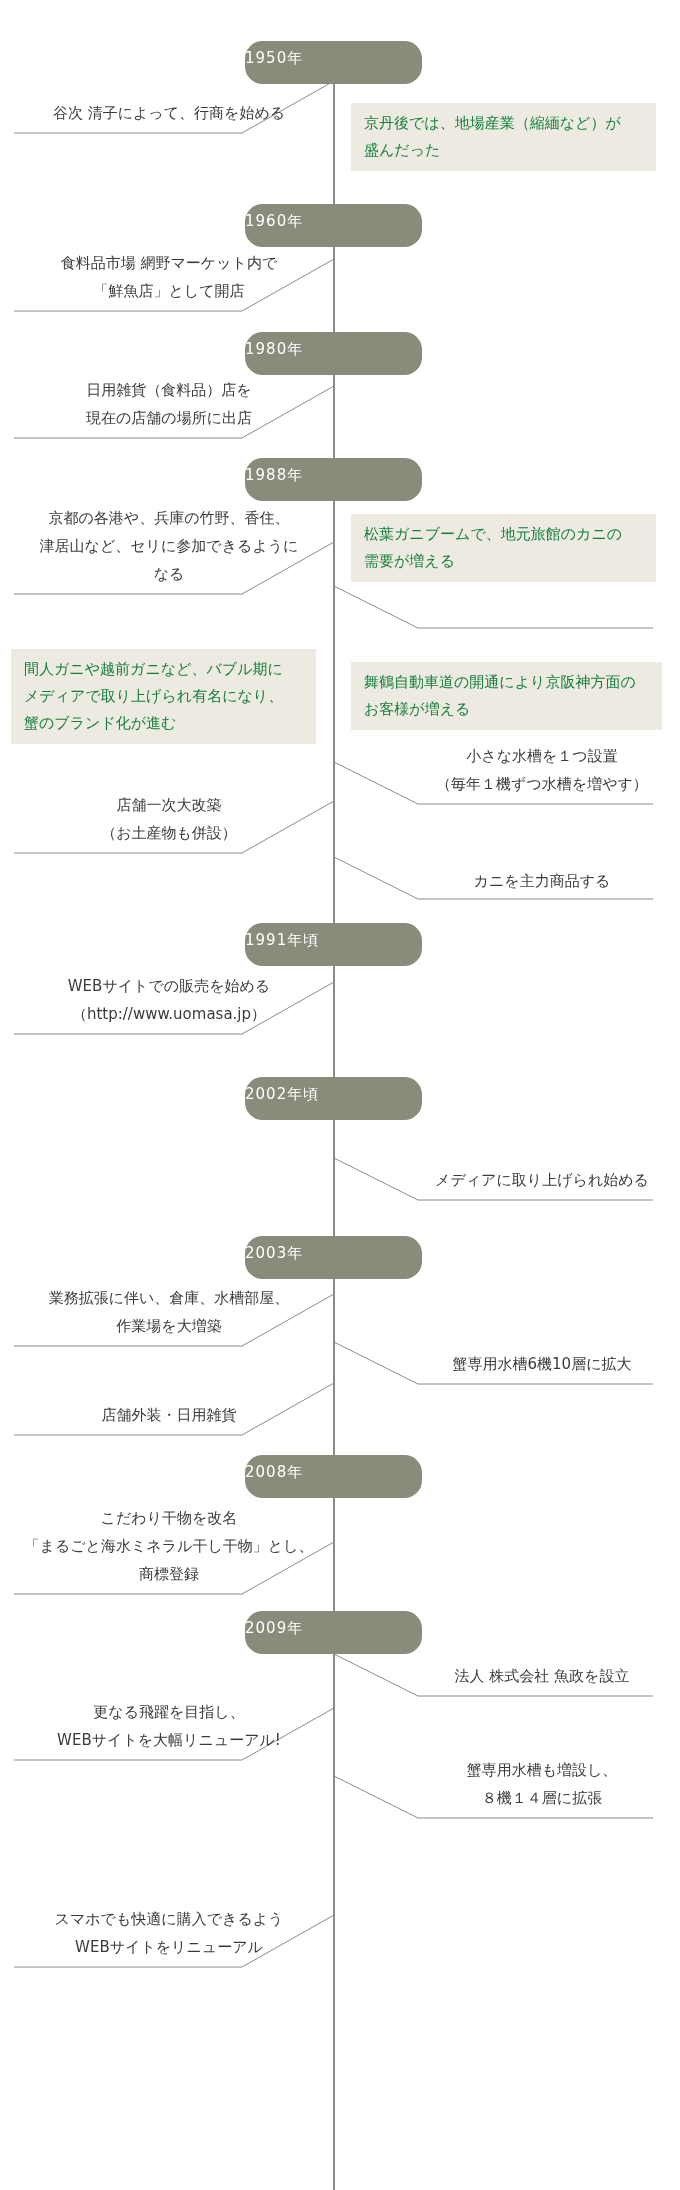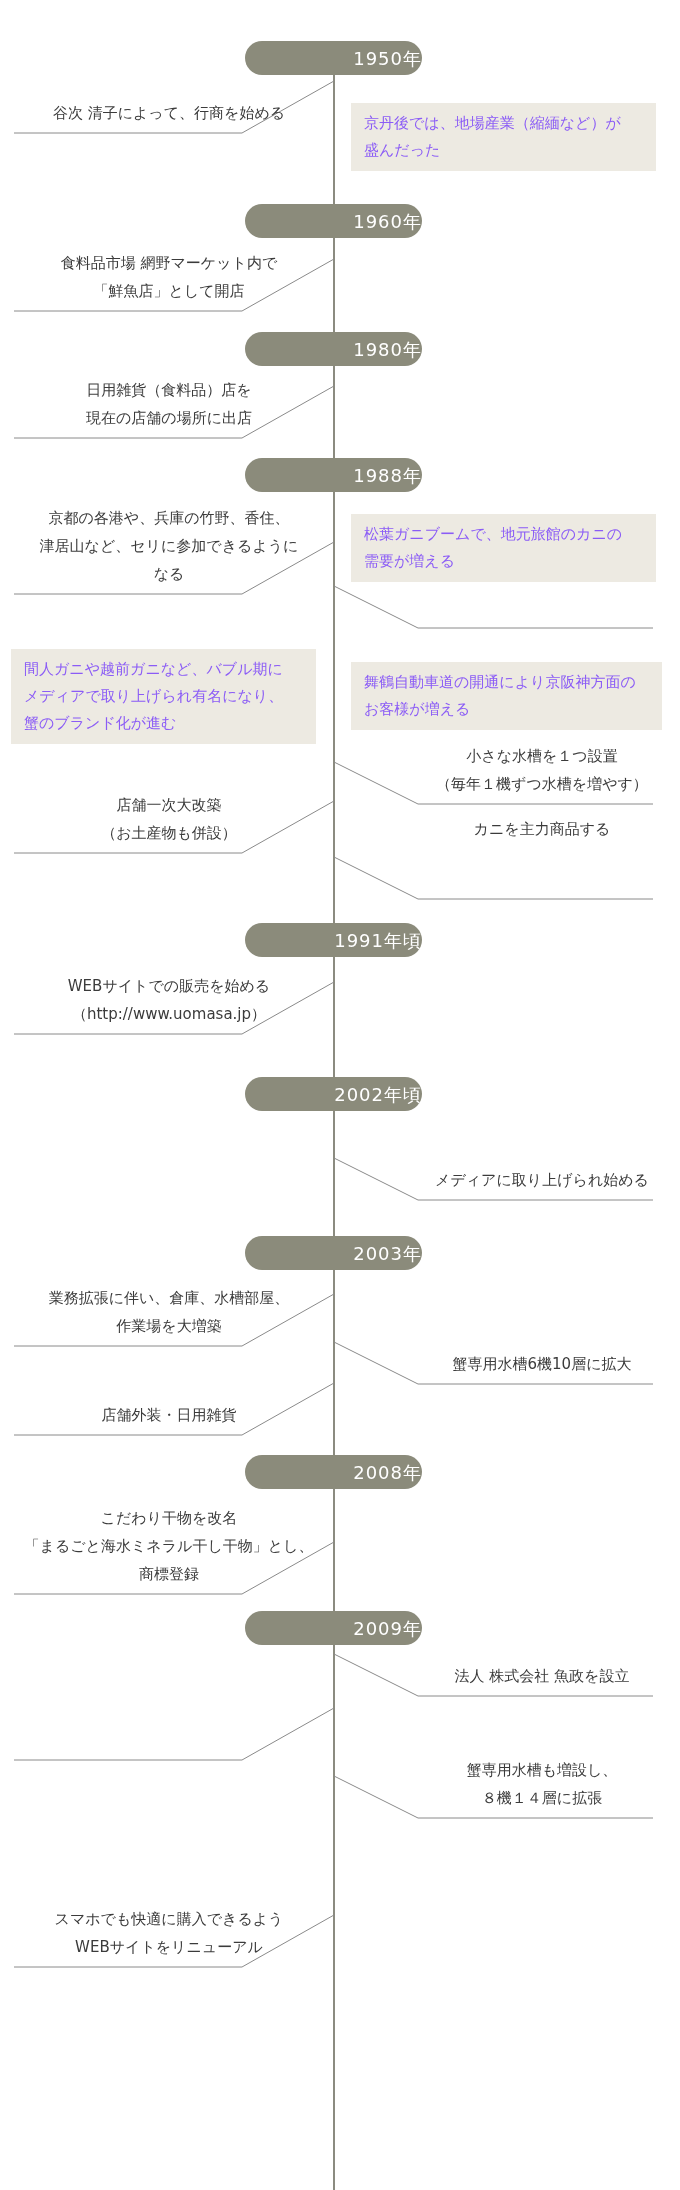--- a/index.html
+++ b/index.html
@@ -18,48 +18,48 @@
   .lines-svg {
     position: absolute;
     left: 0; top: 0;
     width: 680px; height: 2190px;
     z-index: 0;
   }
   .badge {
     position: absolute;
     left: 245px;
     width: 177px;
-    height: 34px;
+    height: 43px;
     background: #8b8b7b;
     color: #ffffff;
     border-radius: 17.5px;
-    text-align: right;
+    text-align: left;
     line-height: 35px;
-    font-size: 18px;
+    font-size: 15px;
     letter-spacing: 1px;
     z-index: 2;
   }
   .ev {
     position: absolute;
     font-size: 15px;
     line-height: 28px;
     color: #3b3b3b;
     white-space: pre-line;
     z-index: 1;
     text-align: center;
   }
   .ev.left  { left: 14px;  width: 310px; }
   .ev.right { left: 417px; width: 250px; }
   .note {
     position: absolute;
     background: #edeae2;
     padding: 7px 13px;
     font-size: 15px;
     line-height: 27px;
-    color: #8b5cf6;
+    color: #15803d;
     white-space: pre-line;
     z-index: 1;
   }
 </style>
 </head>
 <body>
 
 <div class="canvas">
 
   <svg class="lines-svg" width="680" height="2190" viewBox="0 0 680 2190" xmlns="http://www.w3.org/2000/svg">
@@ -113,36 +113,38 @@
 需要が増える</div>
   <div class="note" style="left:11px; top:649px; width:279px">間人ガニや越前ガニなど、バブル期に
 メディアで取り上げられ有名になり、
 蟹のブランド化が進む</div>
   <div class="note" style="left:351px; top:662px; width:285px">舞鶴自動車道の開通により京阪神方面の
 お客様が増える</div>
   <div class="ev right" style="top:742px">小さな水槽を１つ設置
 （毎年１機ずつ水槽を増やす）</div>
   <div class="ev left" style="top:791px">店舗一次大改築
 （お土産物も併設）</div>
-  <div class="ev right" style="top:815px">カニを主力商品する</div>
+  <div class="ev right" style="top:867px">カニを主力商品する</div>
 
   <div class="ev left" style="top:972px">WEBサイトでの販売を始める
 （http://www.uomasa.jp）</div>
 
   <div class="ev right" style="top:1166px">メディアに取り上げられ始める</div>
 
   <div class="ev left" style="top:1284px">業務拡張に伴い、倉庫、水槽部屋、
 作業場を大増築</div>
   <div class="ev right" style="top:1350px">蟹専用水槽6機10層に拡大</div>
   <div class="ev left" style="top:1401px">店舗外装・日用雑貨</div>
 
   <div class="ev left" style="top:1504px">こだわり干物を改名
 「まるごと海水ミネラル干し干物」とし、
 商標登録</div>
 
   <div class="ev right" style="top:1662px">法人 株式会社 魚政を設立</div>
+  <div class="ev left" style="top:1698px">更なる飛躍を目指し、
+WEBサイトを大幅リニューアル!</div>
   <div class="ev right" style="top:1756px">蟹専用水槽も増設し、
 ８機１４層に拡張</div>
 
   <div class="ev left" style="top:1905px">スマホでも快適に購入できるよう
 WEBサイトをリニューアル</div>
 
 </div>
 
 </body></html>

